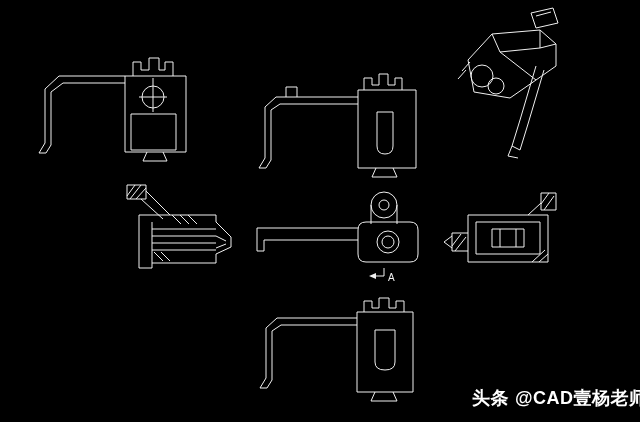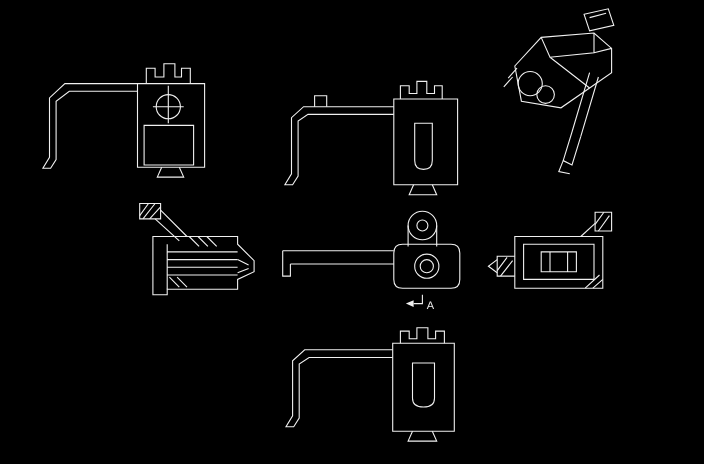--- a/index.html
+++ b/index.html
@@ -121,13 +121,16 @@
 
     <g>
       <path d="M364,312 L364,301 L372,301 L372,308 L379,308 L379,298 L389,298 L389,308 L396,308 L396,301 L404,301 L404,312"></path>
       <path d="M357,312 H413 V392 H357 Z"></path>
       <path d="M375,330 L375,362 Q375,370 385,370 Q395,370 395,362 L395,330 Z"></path>
       <path d="M375,392 L371,401 L397,401 L393,392"></path>
       <path d="M357,318 L277,318 L266,328 L266,378 L260,388 L267,388 L272,380 L272,331 L281,325 L357,325"></path>
     </g>
   </svg>
 
+  <div class="watermark">
+    <span class="brand">头条</span><span>@CAD壹杨老师</span>
+  </div>
 </div>
 
 </body></html>

